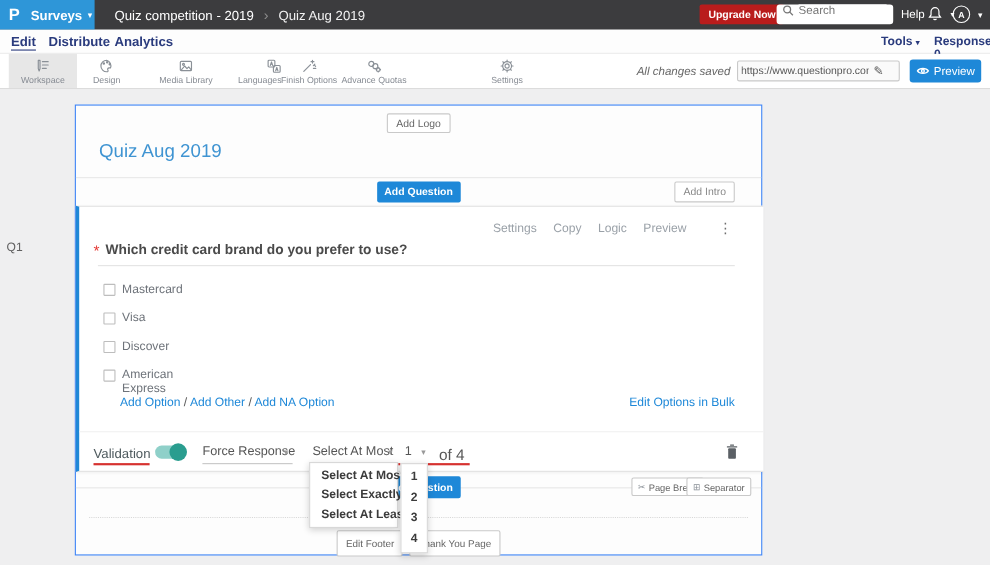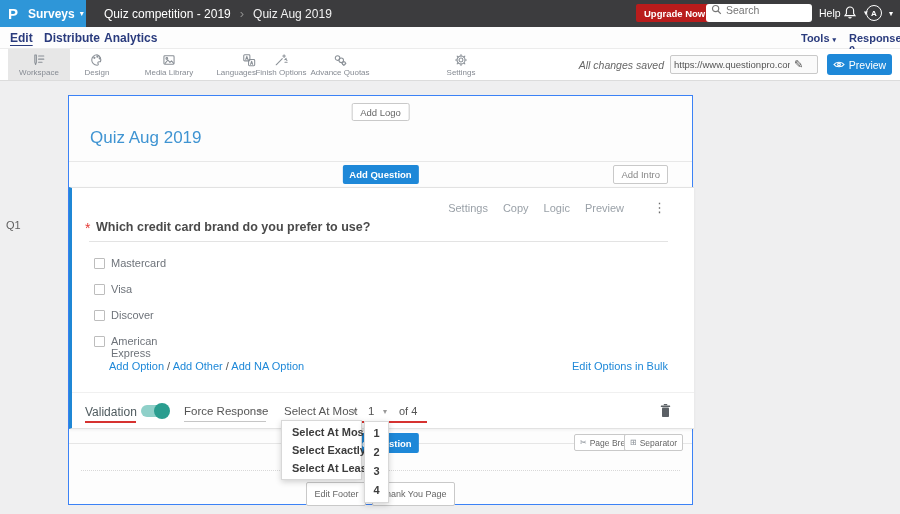--- a/index.html
+++ b/index.html
@@ -98,21 +98,21 @@
   .v-red1 { position:absolute; left:13px; top:29px; width:51px; height:2px; background:#d63230; }
   .toggle { position:absolute; left:69px; top:13px; width:27px; height:12px; background:#8fd0c9; border-radius:7px; cursor:pointer; }
   .toggle-knob { position:absolute; right:-2px; top:-2px; width:16px; height:16px; border-radius:50%; background:#2a9d8f; }
   .force-label { position:absolute; left:112px; top:13px; font-size:11.5px; color:#555; }
   .force-caret { position:absolute; left:186px; top:15px; font-size:8px; color:#999; }
   .force-underline { position:absolute; left:112px; top:29px; width:82px; height:1px; background:#c6c6c6; }
   .rule-value { position:absolute; left:212px; top:13px; font-size:11.5px; color:#555; font-weight:500; }
   .rule-caret { position:absolute; left:281px; top:15px; font-size:8px; color:#999; }
   .count-value { position:absolute; left:296px; top:13px; font-size:11.5px; color:#555; font-weight:500; }
   .count-caret { position:absolute; left:311px; top:15px; font-size:8px; color:#999; }
-  .of-label { position:absolute; left:327px; top:13px; font-size:11px; color:#555; }
+  .of-label { position:absolute; left:327px; top:13px; font-size:14px; color:#555; }
   .v-red2 { position:absolute; left:212px; top:29px; width:143px; height:2px; background:#d63230; }
   .trash { position:absolute; right:22px; top:11px; width:13px; height:15px; cursor:pointer; }
 
   
   .divider2 { position:absolute; left:0; right:0; top:347px; border-top:1px solid #e6e6e6; }
   .add-q2 { position:absolute; left:50%; transform:translateX(-50%); top:337px; height:20px; padding:0 7px; z-index:1; }
   .page-break { position:absolute; left:505px; top:338px; height:17px; padding:0 5px; gap:3px; font-size:8.5px; z-index:1; }
   .sep-btn { position:absolute; left:555px; top:338px; height:17px; padding:0 5px; gap:3px; font-size:8.5px; z-index:1; }
   .mini-glyph { font-size:8px; color:#8a9097; }
   .dotted { position:absolute; left:12px; right:12px; top:374px; border-top:1px dotted #d8d8d8; }

